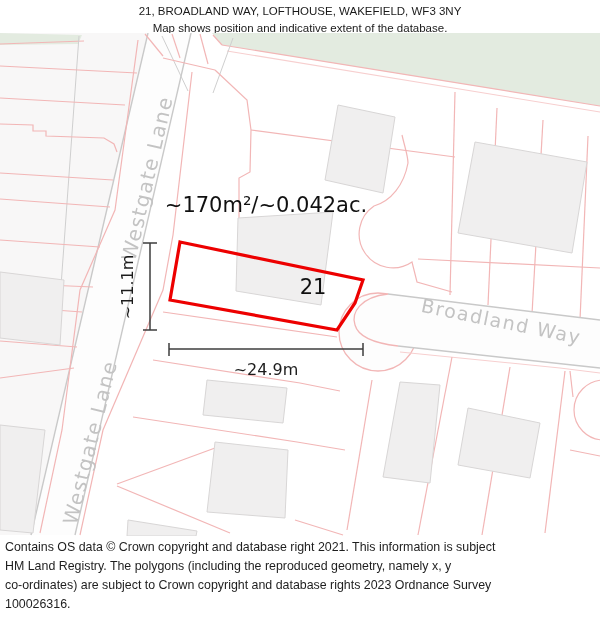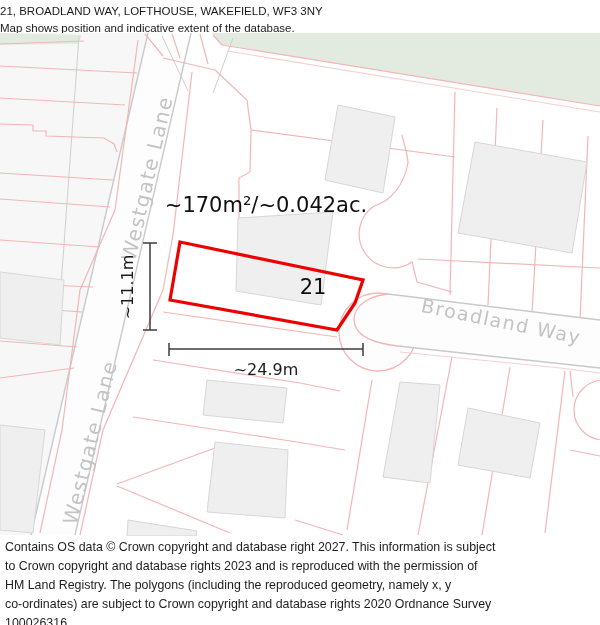--- a/index.html
+++ b/index.html
@@ -1,18 +1,18 @@
 <!DOCTYPE html>
 <html><head>
 <meta charset="utf-8">
 <style>
   html,body{margin:0;padding:0;background:#ffffff;}
   #page{position:relative;width:600px;height:625px;background:#ffffff;overflow:hidden;
         font-family:"Liberation Sans",sans-serif;}
-  #title-block{position:absolute;top:3px;left:0;width:600px;text-align:left;
+  #title-block{position:absolute;top:3px;left:0;width:600px;text-align:center;
                color:#1a1a1a;font-size:11.5px;line-height:17px;}
   #map-canvas{position:absolute;top:33px;left:0;}
   #footer-block{position:absolute;top:538px;left:5px;width:592px;color:#1e1e1e;
                 font-size:12.4px;line-height:19px;}
   #footer-block div{white-space:nowrap;}
   .map-label{font-family:"DejaVu Sans",sans-serif;fill:#101010;}
   .street-label{font-family:"DejaVu Sans",sans-serif;fill:#c3c3c3;letter-spacing:1.5px;}
   .measure-label{font-family:"DejaVu Sans",sans-serif;fill:#1c1c1c;}
   .parcel{stroke:#f2b6b6;stroke-width:1.2;fill:none;}
   .parcel-light{stroke:#f7cfcf;stroke-width:1.1;fill:none;}
@@ -138,20 +138,19 @@
       <text class="street-label" transform="translate(97,444) rotate(-76)" font-size="20" text-anchor="middle">Westgate Lane</text>
       <text class="street-label" transform="translate(500,328) rotate(11.5)" font-size="19" text-anchor="middle">Broadland Way</text>
       <text class="map-label" x="266" y="212" font-size="21" text-anchor="middle">~170m²/~0.042ac.</text>
       <text class="map-label" x="313" y="294" font-size="21" text-anchor="middle">21</text>
       <text class="measure-label" transform="translate(133,287) rotate(-90)" font-size="16" text-anchor="middle">~11.1m</text>
       <text class="measure-label" x="266" y="375" font-size="16" text-anchor="middle">~24.9m</text>
     </g>
   </svg>
 
   <div id="footer-block">
-    <div>Contains OS data © Crown copyright and database right 2027. This information is subject</div>
-    <div>to Crown copyright and database rights 2023 and is reproduced with the permission of</div>
+    <div>Contains OS data © Crown copyright and database right 2021. This information is subject</div>
     <div>HM Land Registry. The polygons (including the reproduced geometry, namely x, y</div>
-    <div>co-ordinates) are subject to Crown copyright and database rights 2020 Ordnance Survey</div>
+    <div>co-ordinates) are subject to Crown copyright and database rights 2023 Ordnance Survey</div>
     <div>100026316.</div>
   </div>
 
 </div>
 
 </body></html>

